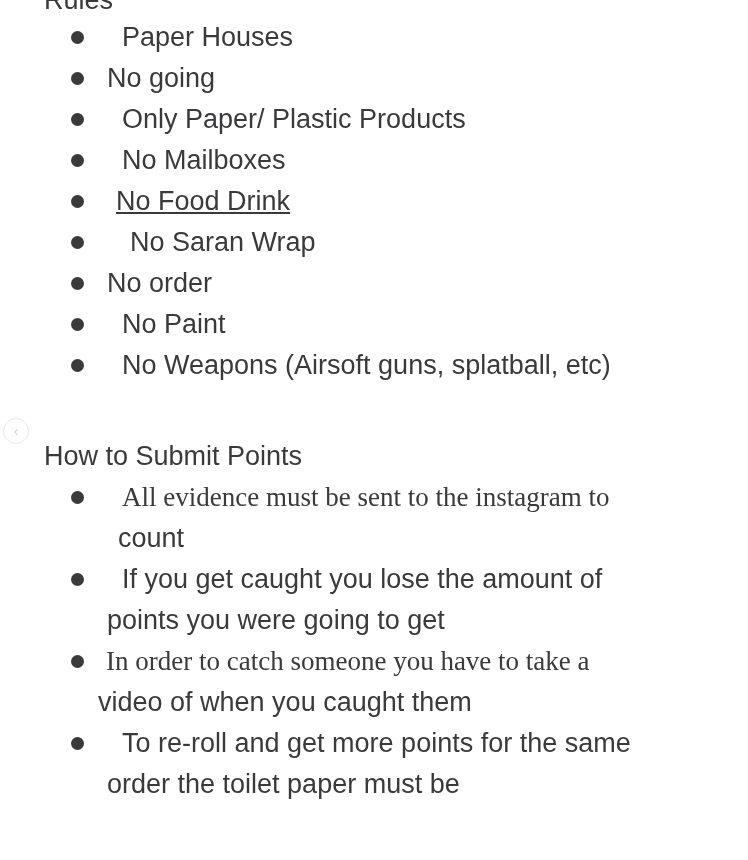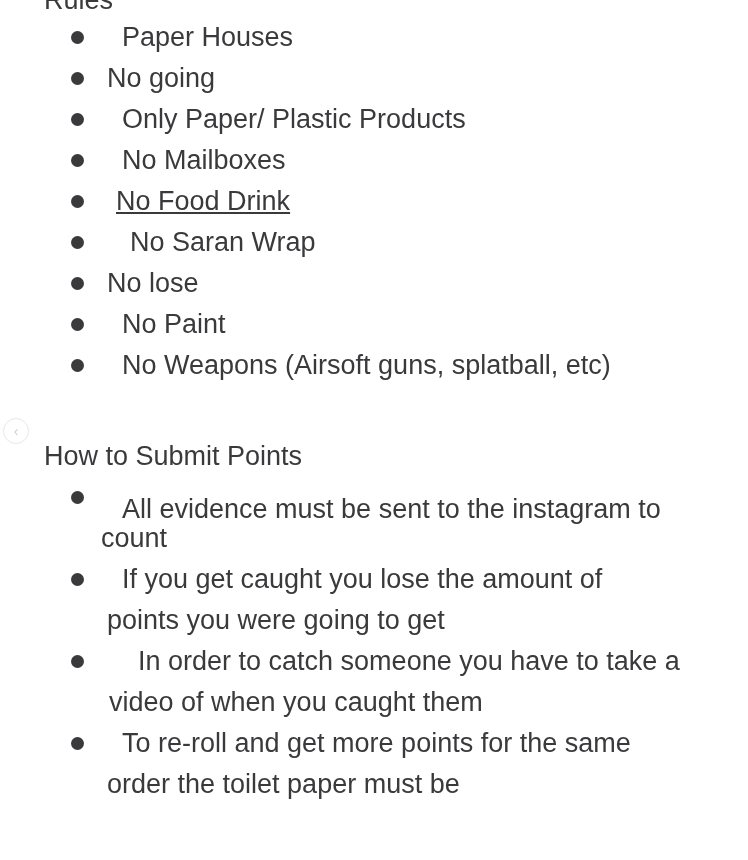--- a/index.html
+++ b/index.html
@@ -43,52 +43,52 @@
   <div class="item" style="top:181px;">
     <span class="bullet" style="top:14px;"></span>
     <span class="text" style="left:116px;text-decoration:underline;">No Food Drink</span>
   </div>
   <div class="item" style="top:222px;">
     <span class="bullet" style="top:14px;"></span>
     <span class="text" style="left:110px;margin-left:20px;">No Saran Wrap</span>
   </div>
   <div class="item" style="top:263px;">
     <span class="bullet" style="top:14px;"></span>
-    <span class="text" style="left:107px;">No lose</span>
+    <span class="text" style="left:107px;">No order</span>
   </div>
   <div class="item" style="top:304px;">
     <span class="bullet" style="top:14px;"></span>
     <span class="text" style="left:122px;">No Paint</span>
   </div>
   <div class="item" style="top:345px;">
     <span class="bullet" style="top:14px;"></span>
     <span class="text" style="left:122px;">No Weapons (Airsoft guns, splatball, etc)</span>
   </div>
 </div>
 
 <div class="nav-circle">
   <span>‹</span>
 </div>
 
 <div class="heading" style="top:439px;">How to Submit Points</div>
 
 <div>
   <div class="item" style="top:477px;">
     <span class="bullet" style="top:14px;"></span>
-    <span class="text" style="left:122px;top:12px;">All evidence must be sent to the instagram to</span>
-    <span class="text" style="left:101px;top:41px;">count</span>
+    <span class="text" style="left:122px;top:0;font-family:Liberation Serif, serif;">All evidence must be sent to the instagram to</span>
+    <span class="text" style="left:118px;top:41px;">count</span>
   </div>
   <div class="item" style="top:559px;">
     <span class="bullet" style="top:14px;"></span>
     <span class="text" style="left:122px;top:0;">If you get caught you lose the amount of</span>
     <span class="text" style="left:107px;top:41px;">points you were going to get</span>
   </div>
   <div class="item" style="top:641px;">
     <span class="bullet" style="top:14px;"></span>
-    <span class="text" style="left:138px;top:0;">In order to catch someone you have to take a</span>
-    <span class="text" style="left:109px;top:41px;">video of when you caught them</span>
+    <span class="text" style="left:106px;top:0;font-family:Liberation Serif, serif;">In order to catch someone you have to take a</span>
+    <span class="text" style="left:98px;top:41px;">video of when you caught them</span>
   </div>
   <div class="item" style="top:723px;">
     <span class="bullet" style="top:14px;"></span>
     <span class="text" style="left:122px;top:0;">To re-roll and get more points for the same</span>
     <span class="text" style="left:107px;top:41px;">order the toilet paper must be</span>
   </div>
 </div>
 
 </body></html>

